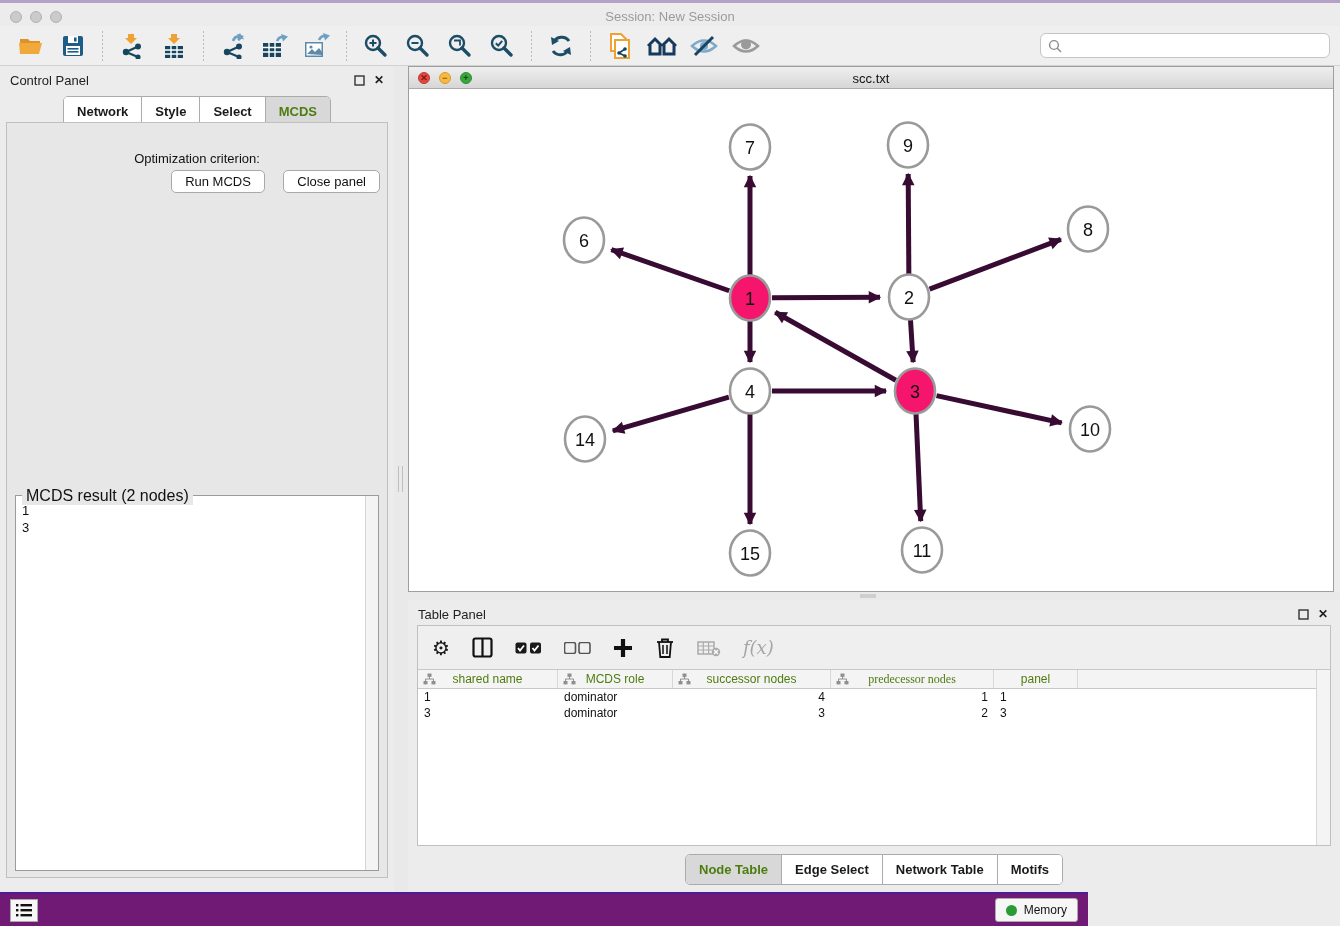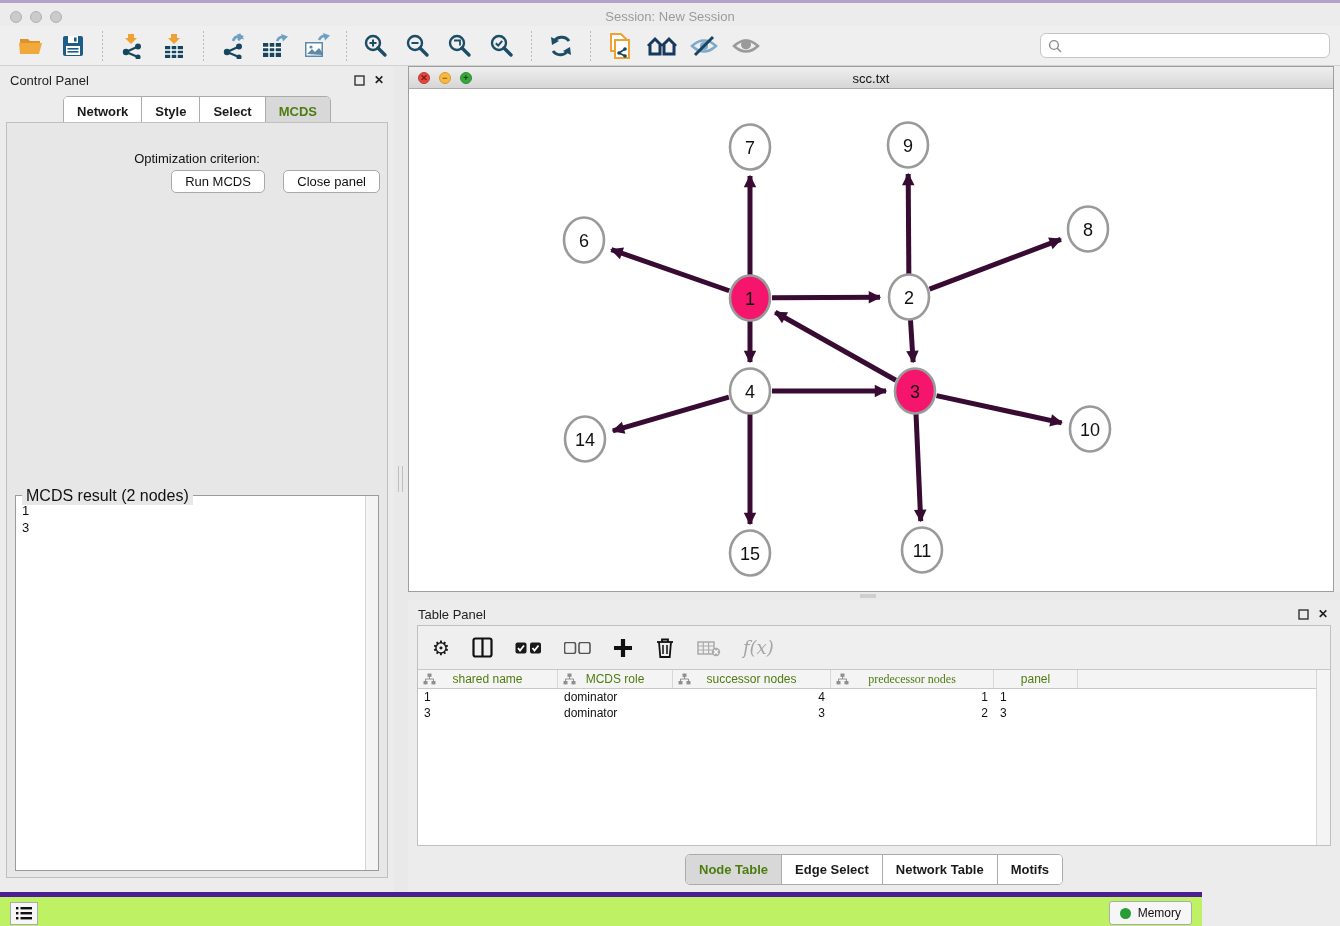--- a/index.html
+++ b/index.html
@@ -107,22 +107,22 @@
   .th { display:flex; align-items:center; justify-content:center; gap:6px;
     font-size:12px; color:#4d7c0f; border-right:1px solid #D8D8D8; position:relative;}
   .th svg { position:absolute; left:5px; }
   .trow { display:flex; height:16px; font-size:12px; color:#111; align-items:center;}
   .td { padding:0 6px; overflow:hidden; white-space:nowrap; }
   .tt-scroll { position:absolute; right:0; top:44px; bottom:0; width:14px;
     background:#F4F4F4; border-left:1px solid #D5D5D5; }
   .table-tabs-row { position:absolute; left:0; right:0; bottom:7px; text-align:center;}
 
   
-  .statusbar { position:absolute; left:0; top:892px; width:1202px; height:34px;
-    background:#bef264; border-top:5px solid #4c1d95; }
+  .statusbar { position:absolute; left:0; top:892px; width:1088px; height:34px;
+    background:#701a75; border-top:2px solid #4c1d95; }
   .list-btn { position:absolute; left:10px; top:5px; width:28px; height:23px;
     background:#F6F6F6; border:1px solid #ABABAB; display:flex; align-items:center;
     justify-content:center; }
   .memory-btn { position:absolute; right:10px; top:4px; height:24px;
     background:#F6F6F6; border:1px solid #ABABAB; border-radius:3px;
     display:flex; align-items:center; padding:0 10px; font-size:12px; color:#111;}
   .memory-dot { width:11px; height:11px; border-radius:50%; background:#2A9C35;
     margin-right:7px; }
 </style>
 </head>

